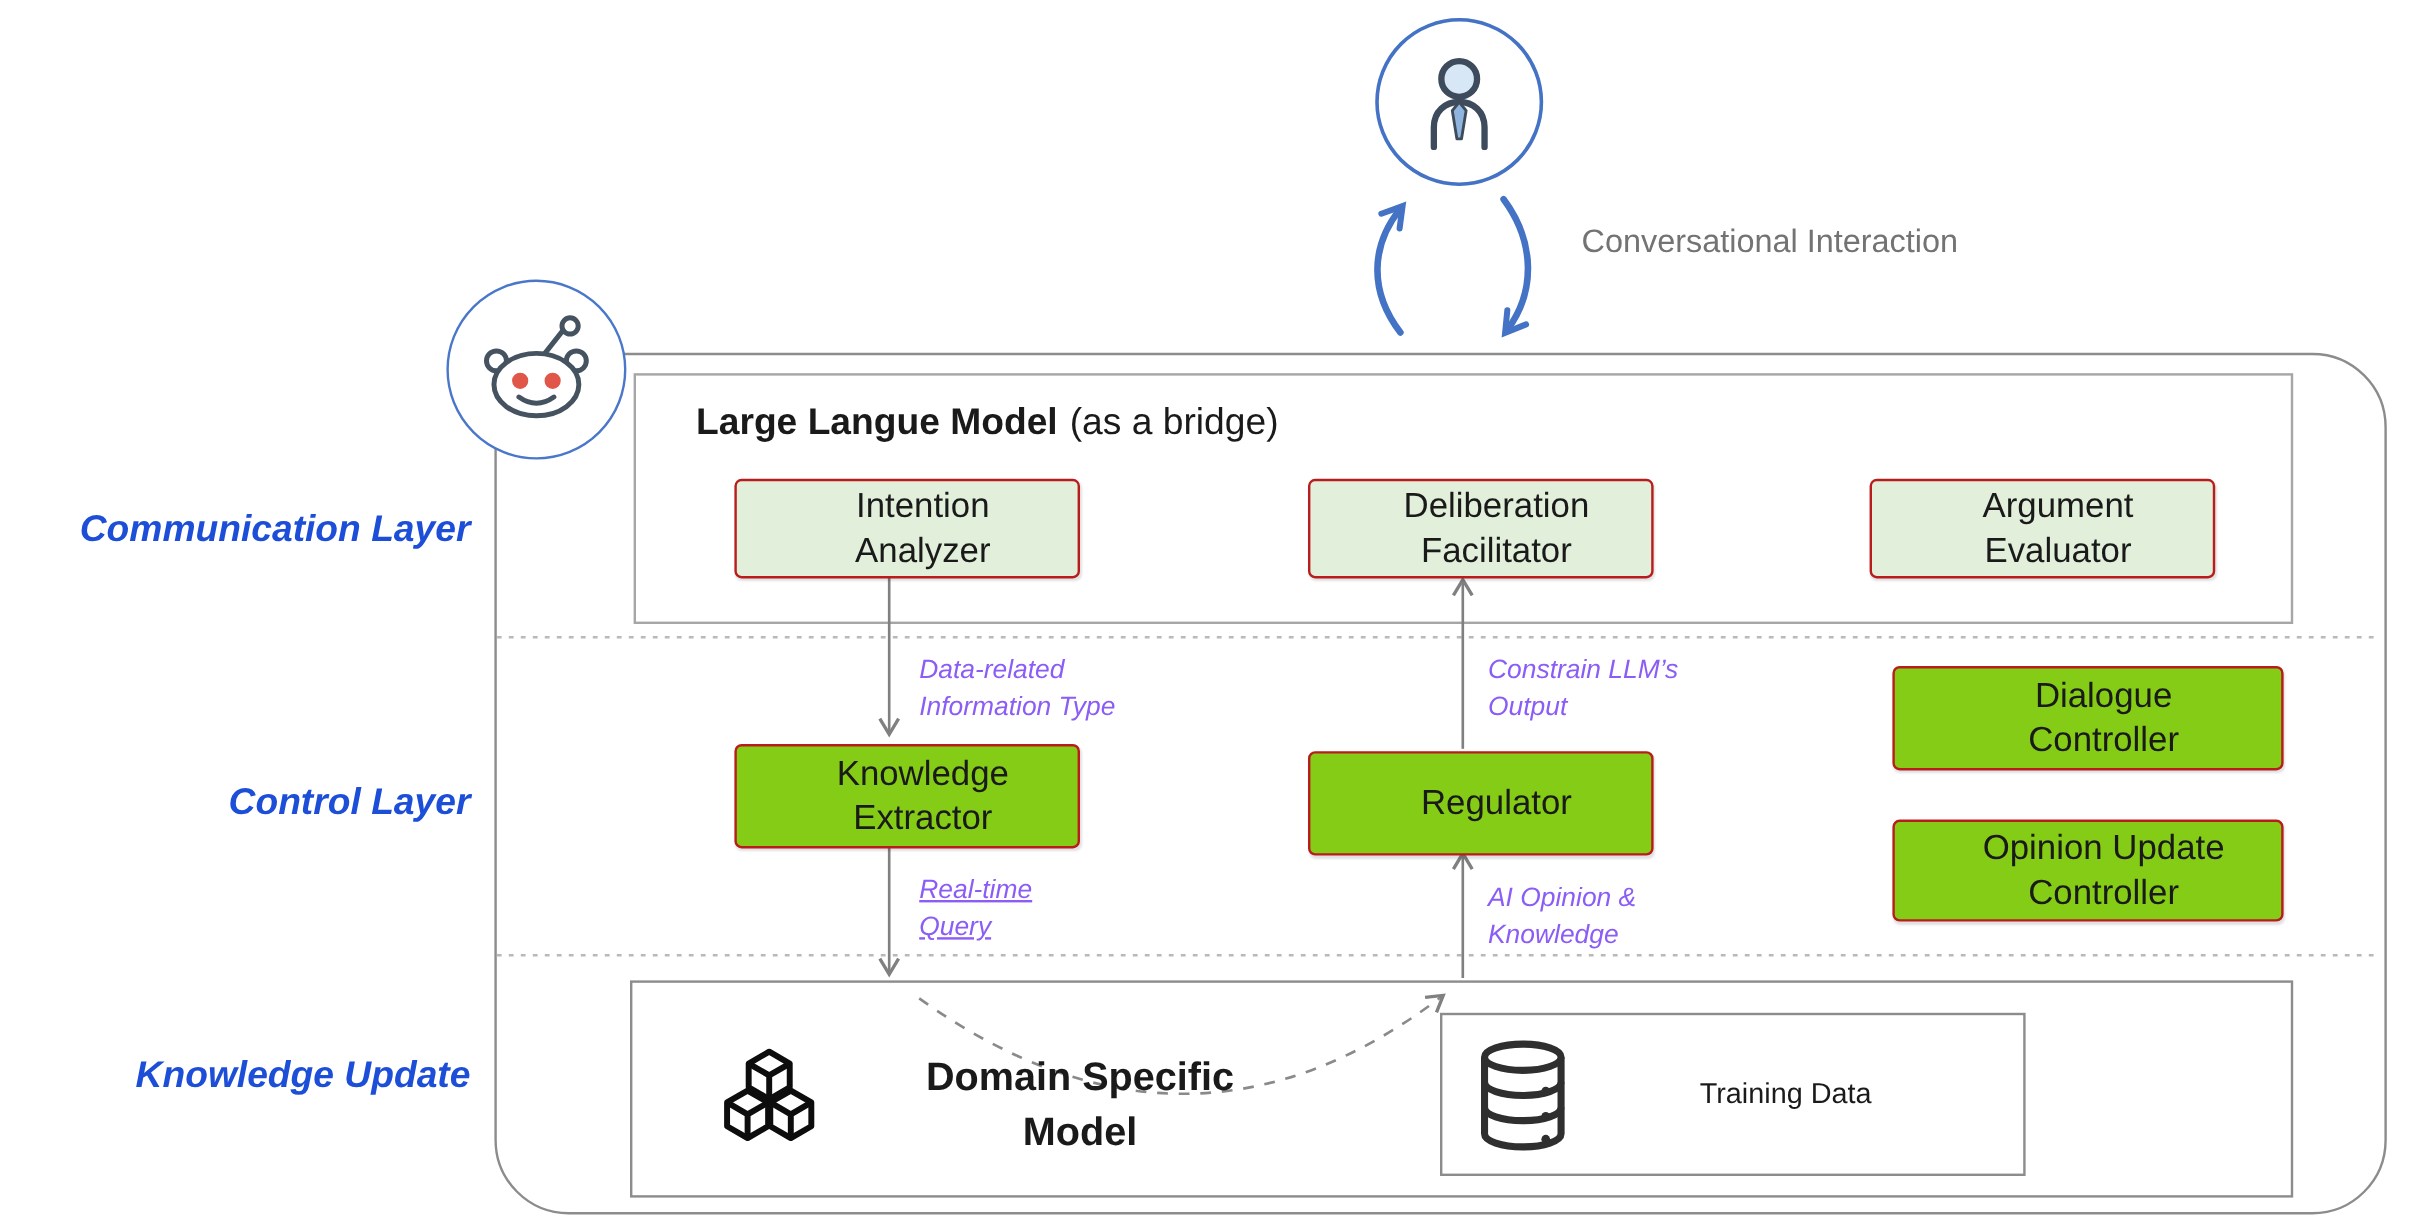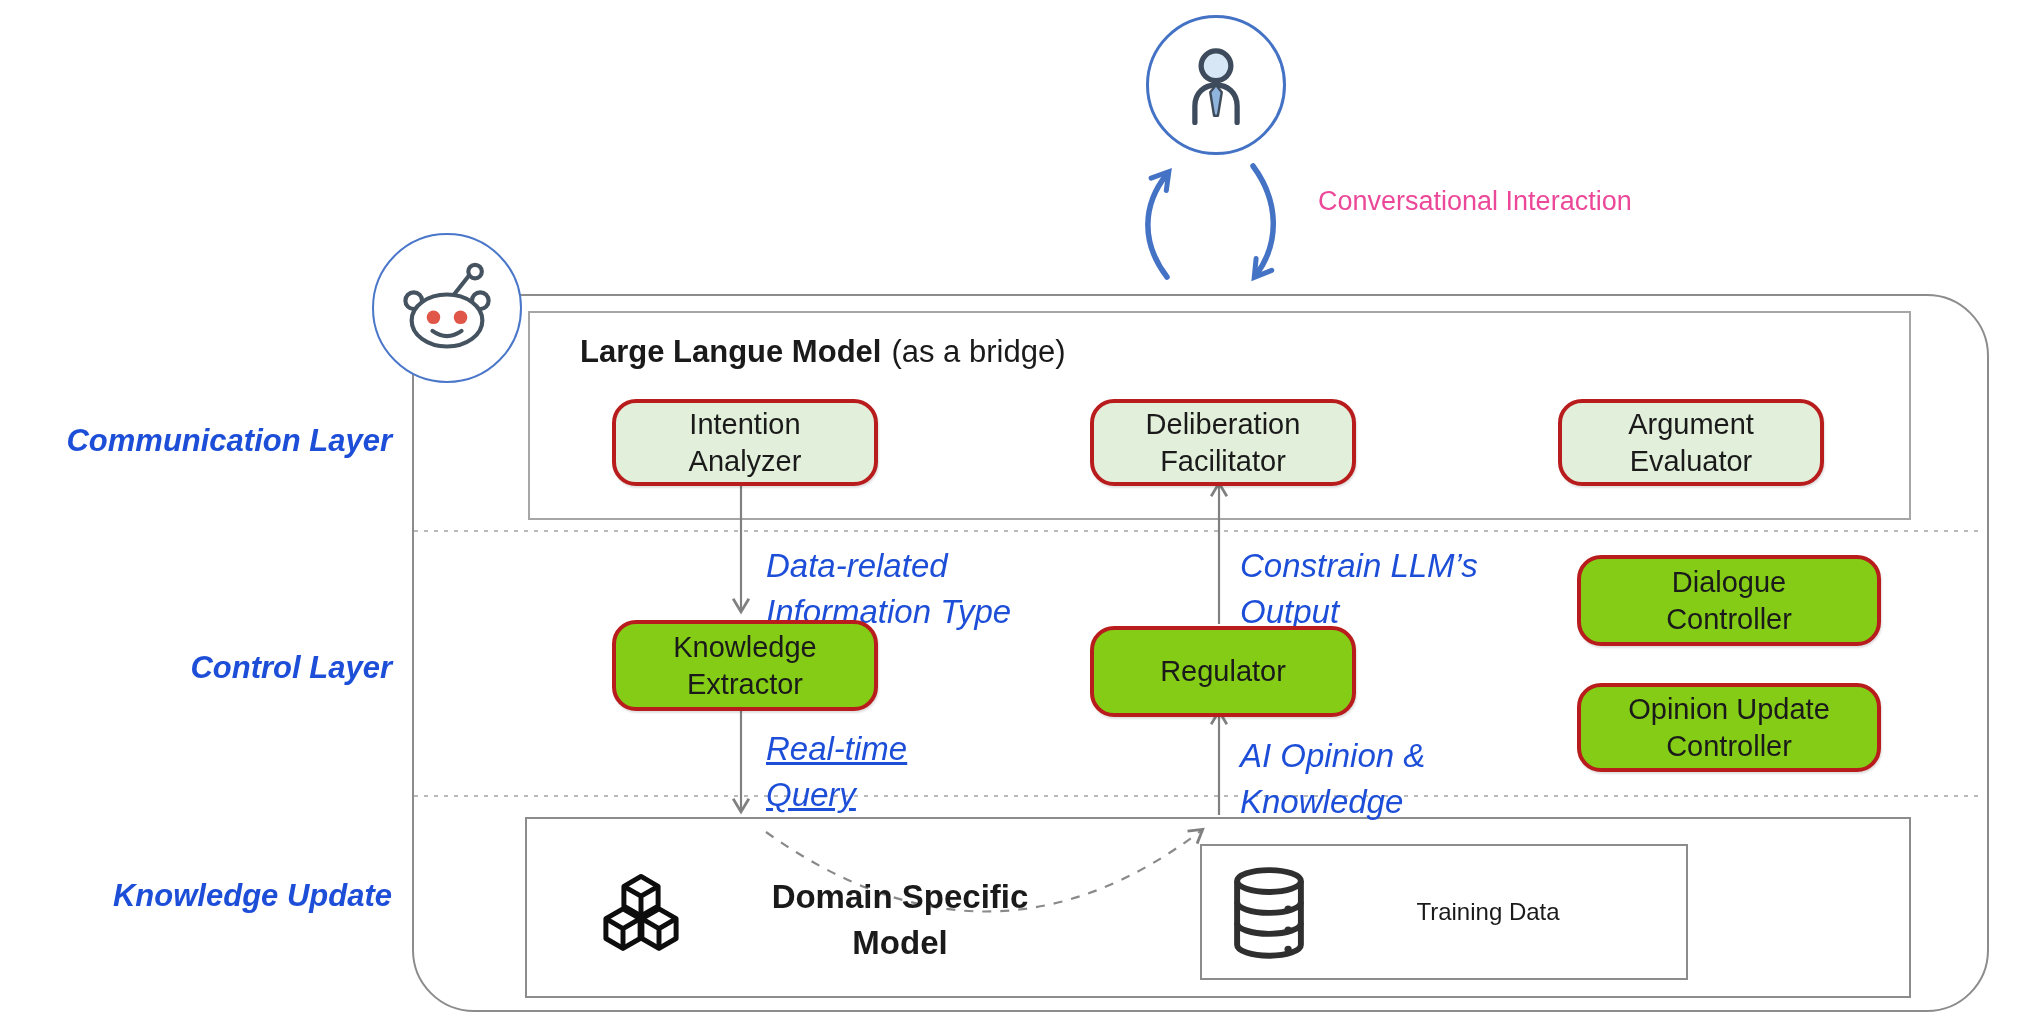--- a/index.html
+++ b/index.html
@@ -6,38 +6,38 @@
   .canvas{
     position:relative;width:2029px;height:1027px;background:#ffffff;overflow:hidden;
     font-family:"Liberation Sans", sans-serif;color:#1a1a1a;
   }
   .abs{position:absolute;}
   
   .badge{position:absolute;border-radius:50%;background:#ffffff;display:flex;align-items:center;justify-content:center;z-index:6;}
   .person-badge{left:1146px;top:15px;width:134px;height:134px;border:3px solid #4472c4;}
   .reddit-badge{left:372px;top:233px;width:146px;height:146px;border:2.5px solid #4a77c9;}
   
-  .caption{left:1318px;top:184px;font-size:27px;line-height:1.32;color:#ec4899;z-index:4;}
+  .caption{left:1318px;top:184px;font-size:27px;line-height:1.32;color:#737373;z-index:4;}
   
   .outer-boundary{left:412px;top:294px;width:1573px;height:714px;border:2.5px solid #8c8c8c;border-radius:62px;z-index:1;}
   
   .comm-box{left:528px;top:311px;width:1379px;height:205px;border:2px solid #a6a6a6;z-index:2;}
   .comm-title{left:580px;top:334px;font-size:31px;z-index:4;white-space:nowrap;}
   .comm-title .t-main{font-weight:700;}
   .comm-title .t-note{font-weight:400;margin-left:10px;}
   
   .layer-label{left:18px;width:374px;text-align:right;font-size:31px;font-weight:700;font-style:italic;color:#1d4ed8;z-index:4;white-space:nowrap;}
   
   .module{position:absolute;display:flex;flex-direction:column;align-items:center;justify-content:center;
-    border:4px solid #b91c1c;border-radius:24px;font-size:29px;line-height:1.26;text-align:center;z-index:5;
-    box-shadow:1px 2px 2px rgba(0,0,0,0.12);}
+    border:2px solid #b91c1c;border-radius:6px;font-size:29px;line-height:1.26;text-align:center;z-index:5;
+    box-shadow:1px 2px 2px rgba(0,0,0,0.12);padding-left:26px;}
   .module.green{background:#e2efda;}
   .module.blue{background:#84cc16;}
   
-  .flow-label{font-style:italic;color:#1d4ed8;font-size:33px;line-height:1.4;z-index:4;white-space:nowrap;}
+  .flow-label{font-style:italic;color:#8b5cf6;font-size:22px;line-height:1.4;z-index:4;white-space:nowrap;}
   
   .knowledge-box{left:525px;top:817px;width:1382px;height:177px;border:2px solid #8c8c8c;z-index:2;background:#ffffff;}
   .domain-text{left:695px;top:874px;width:410px;text-align:center;font-weight:700;font-size:33px;line-height:1.4;z-index:4;}
   .training-box{left:1200px;top:844px;width:484px;height:132px;border:2px solid #8c8c8c;z-index:4;background:#ffffff;
     display:flex;align-items:center;}
   .training-label{flex:1;text-align:center;font-size:24px;color:#1a1a1a;padding-right:20px;}
   .svg-overlay{position:absolute;left:0;top:0;width:2029px;height:1027px;z-index:3;pointer-events:none;}
   .icon-cubes{margin:0;}
 </style>
 </head>

